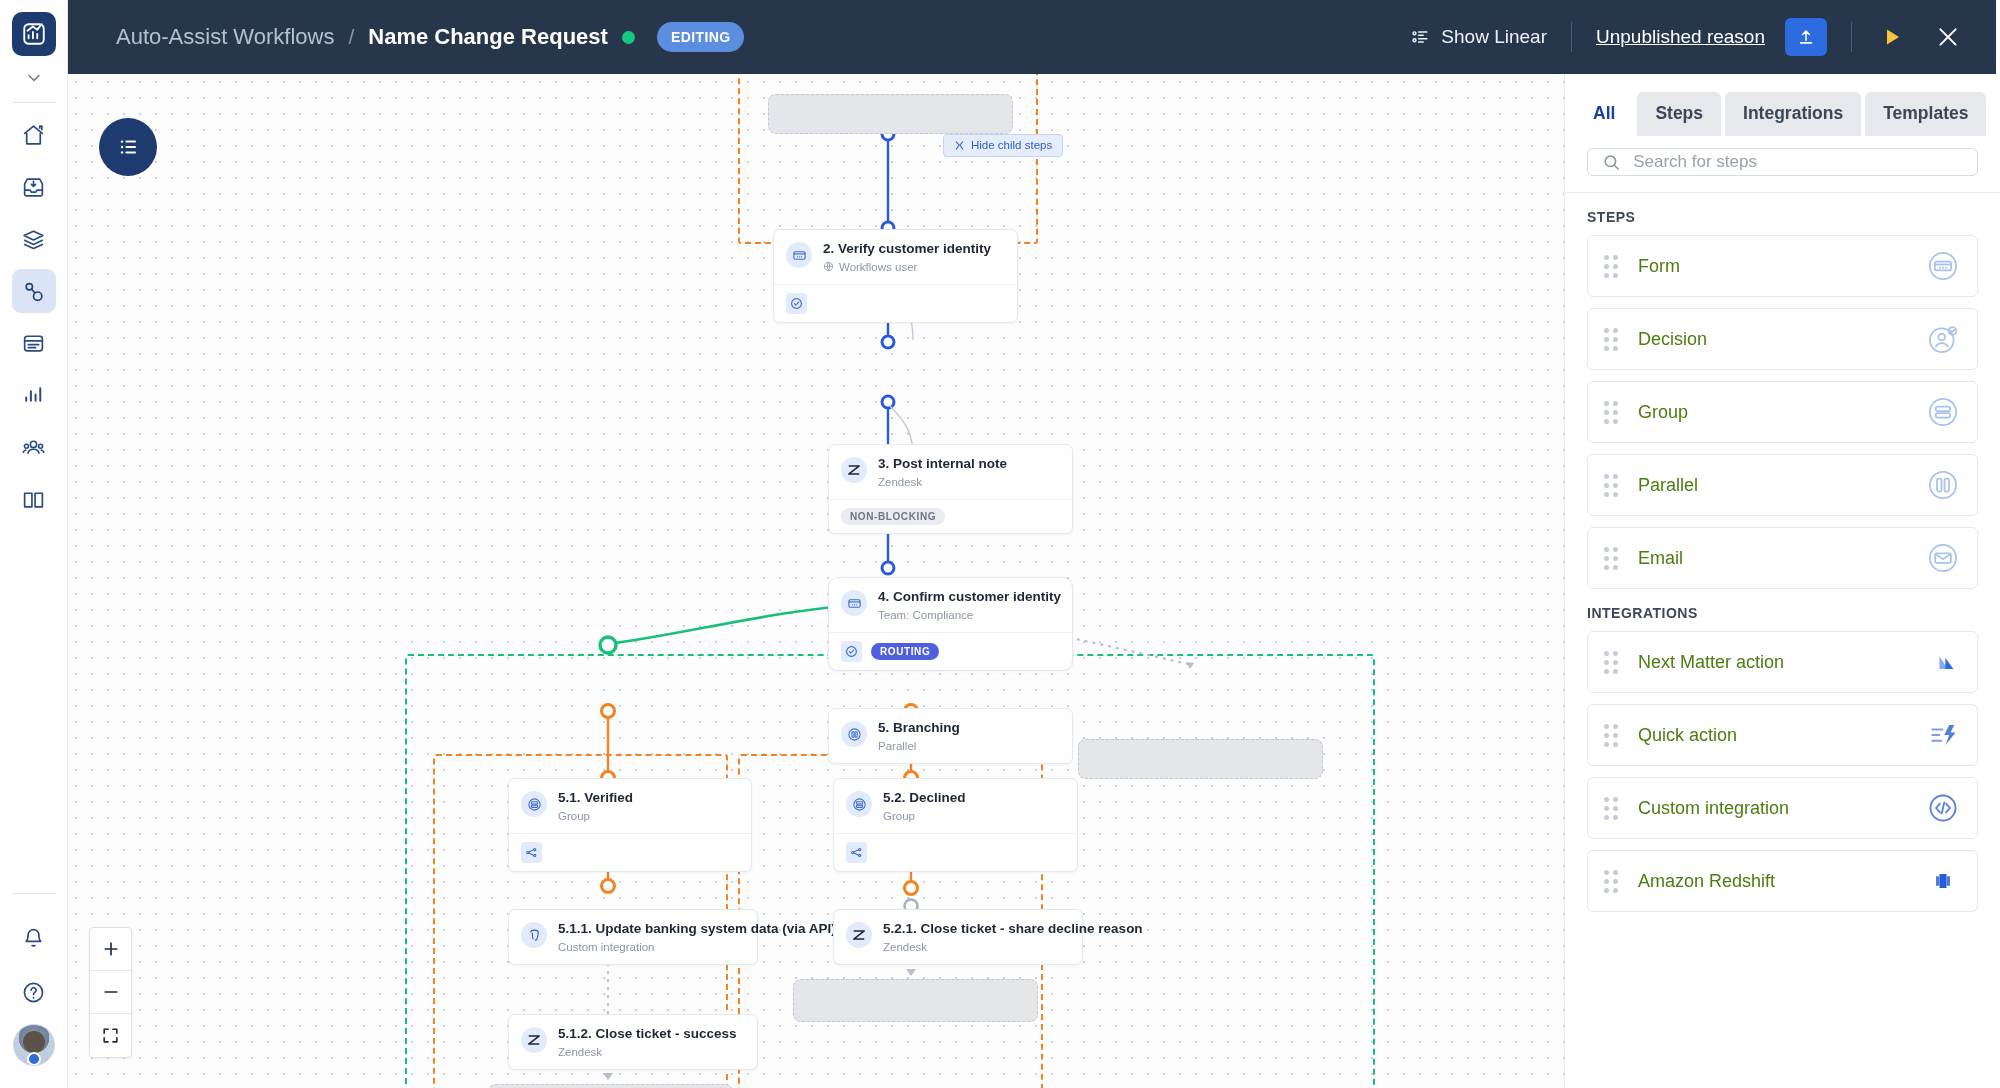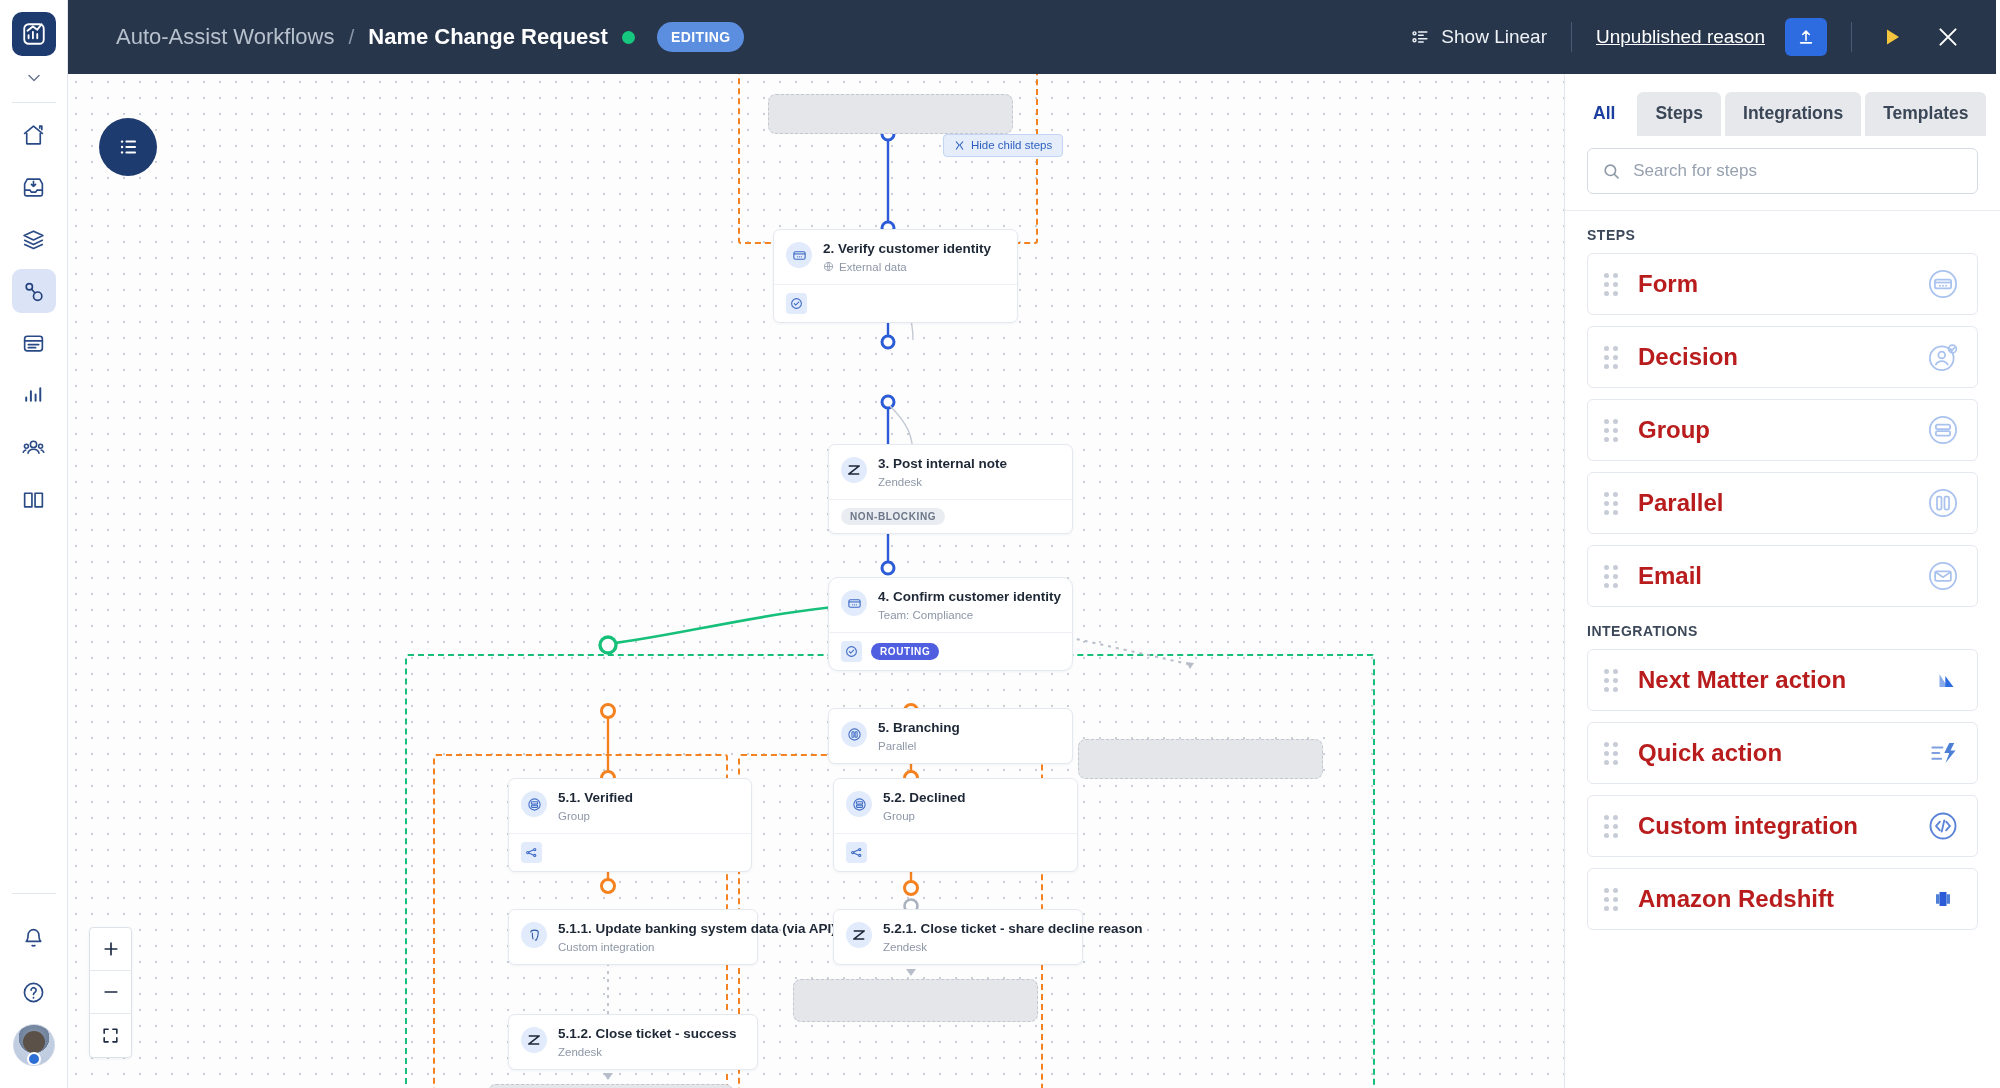--- a/index.html
+++ b/index.html
@@ -149,37 +149,37 @@
     display: flex; flex-direction: column;
   }
   .rtabs { display: flex; align-items: flex-end; padding: 18px 0 0 10px; gap: 4px; background:#fff; }
   .rtab {
     padding: 11px 18px 12px; font-size: 17.5px; font-weight: 700; color: #3b4758;
     background: #e6e8eb; border-radius: 6px 6px 0 0; cursor: pointer; white-space: nowrap;
   }
   .rtab.active { background: #ffffff; color: #1b3fa0; }
   .rsearch-wrap { padding: 12px 22px 16px; border-bottom: 1px solid #e8ebf0; }
   .rsearch {
-    display: flex; align-items: center; gap: 12px; height: 46px;
+    display: flex; align-items: center; gap: 12px; height: 28px;
     border: 1px solid #d6dbe4; border-radius: 6px; padding: 0 14px;
   }
   .rsearch input {
     border: none; outline: none; font-size: 17px; color: #4a5466; width: 100%;
     font-family: "Liberation Sans", sans-serif; background: transparent;
   }
   .rsearch input::placeholder { color: #97a1b0; }
   .rbody { flex: 1; overflow: hidden; padding: 0 22px; position: relative; }
   .rsection { font-size: 14px; font-weight: 700; letter-spacing: .5px; color: #3c4859; margin: 16px 0 10px; }
   .ritem {
     height: 62px; border: 1px solid #e4e8ef; border-radius: 6px; margin-bottom: 11px;
     display: flex; align-items: center; padding: 0 18px 0 16px; cursor: grab; background: #fff;
   }
   .grip { display: grid; grid-template-columns: 5px 5px; gap: 4px; margin-right: 20px; }
   .grip i { width: 5px; height: 5px; border-radius: 50%; background: #c7ccd6; display: block; }
-  .ritem-label { font-size: 24px; font-weight: 700; color: #b91c1c; }
+  .ritem-label { font-size: 18px; font-weight: 400; color: #4d7c0f; }
   .ritem-ico { margin-left: auto; width: 32px; height: 32px; display: flex; align-items: center; justify-content: center; }
 </style>
 </head>
 <body>
 
 <div id="app">
 
   <div class="rail">
     <div class="rail-logo">
       <svg width="26" height="26" viewBox="0 0 24 24" fill="none" stroke="#ffffff" stroke-width="1.7">
@@ -392,21 +392,21 @@
               <circle cx="15" cy="14" r="1" fill="#3e6bc4" stroke="none"></circle>
             </svg>
         </span>
         <span class="node-texts">
           <span class="node-title">2. Verify customer identity</span>
           <span class="node-sub">
             <svg width="11" height="11" viewBox="0 0 24 24" fill="none" stroke="#9aa4b2" stroke-width="2">
                 <circle cx="12" cy="12" r="9"></circle>
                 <path d="M3 12h18M12 3c3 3.5 3 14 0 18M12 3c-3 3.5-3 14 0 18"></path>
               </svg>
-            <span>External data</span>
+            <span>Workflows user</span>
           </span>
         </span>
       </div>
       <div class="node-foot">
         <span class="chip-ico">
           <svg width="13" height="13" viewBox="0 0 24 24" fill="none" stroke="#3e6bc4" stroke-width="2">
               <circle cx="12" cy="12" r="9"></circle>
               <path d="M8 12.2l2.6 2.6L16 9.5" stroke-linecap="round"></path>
             </svg>
         </span>

